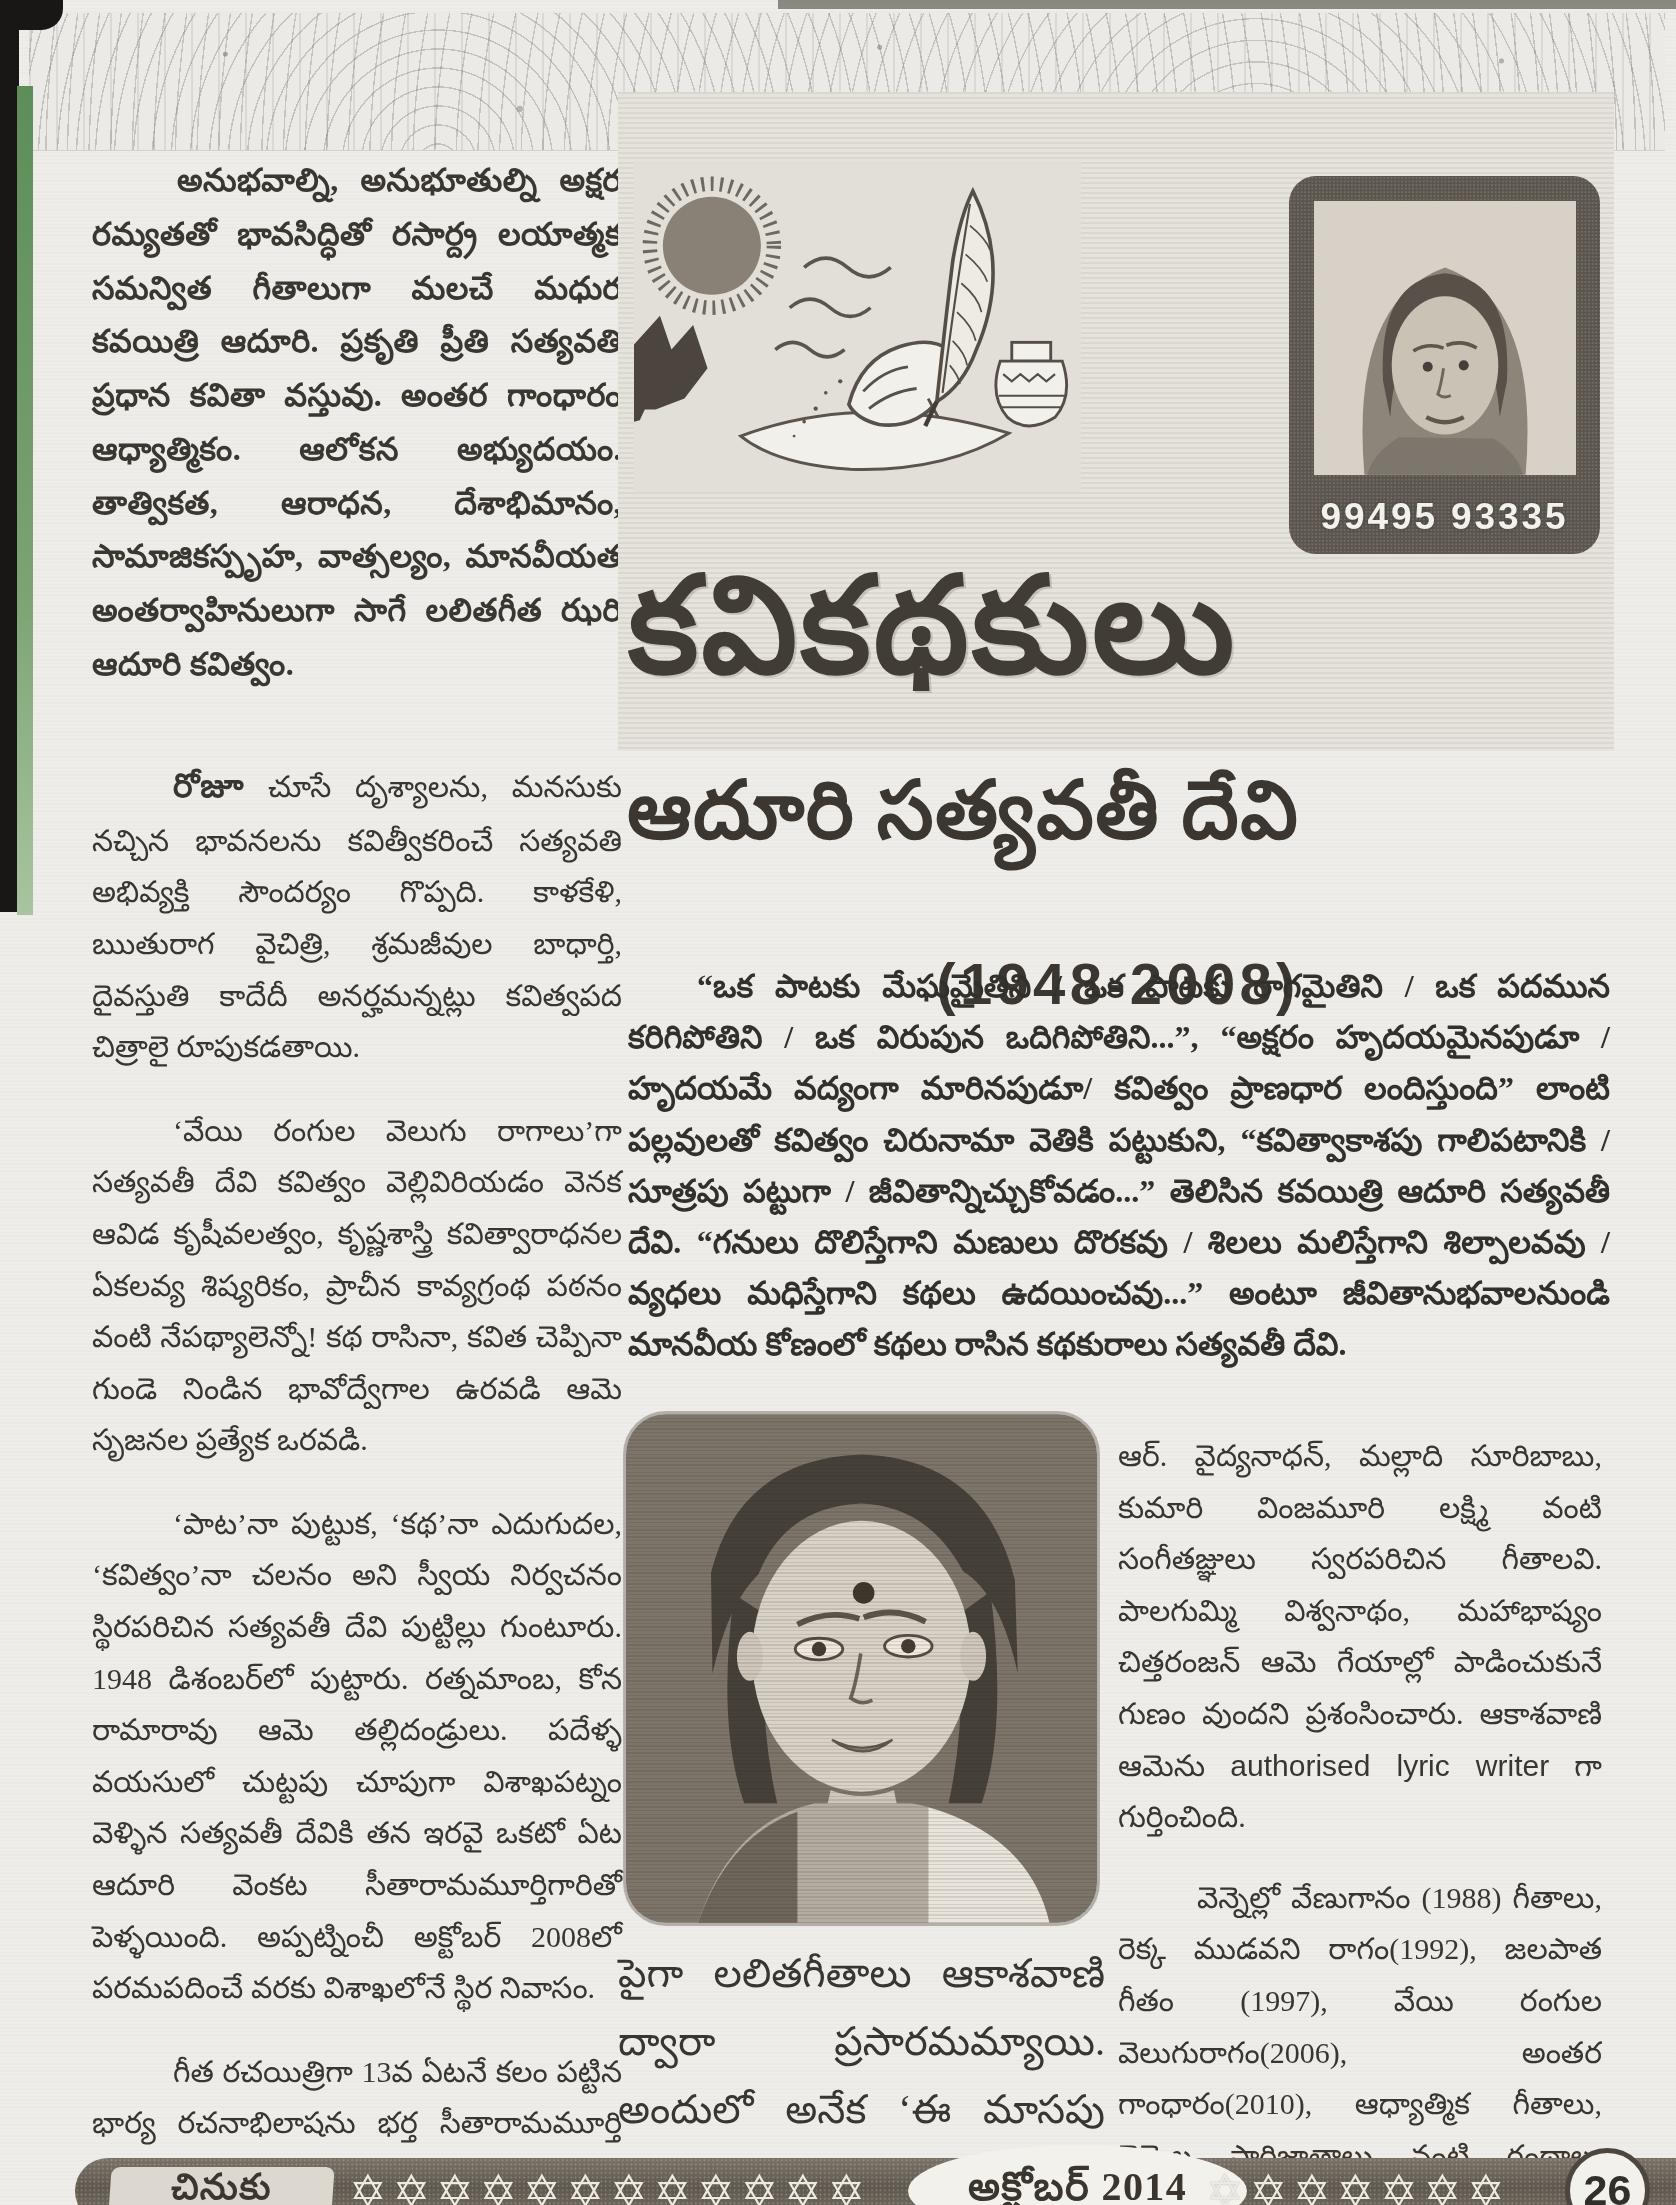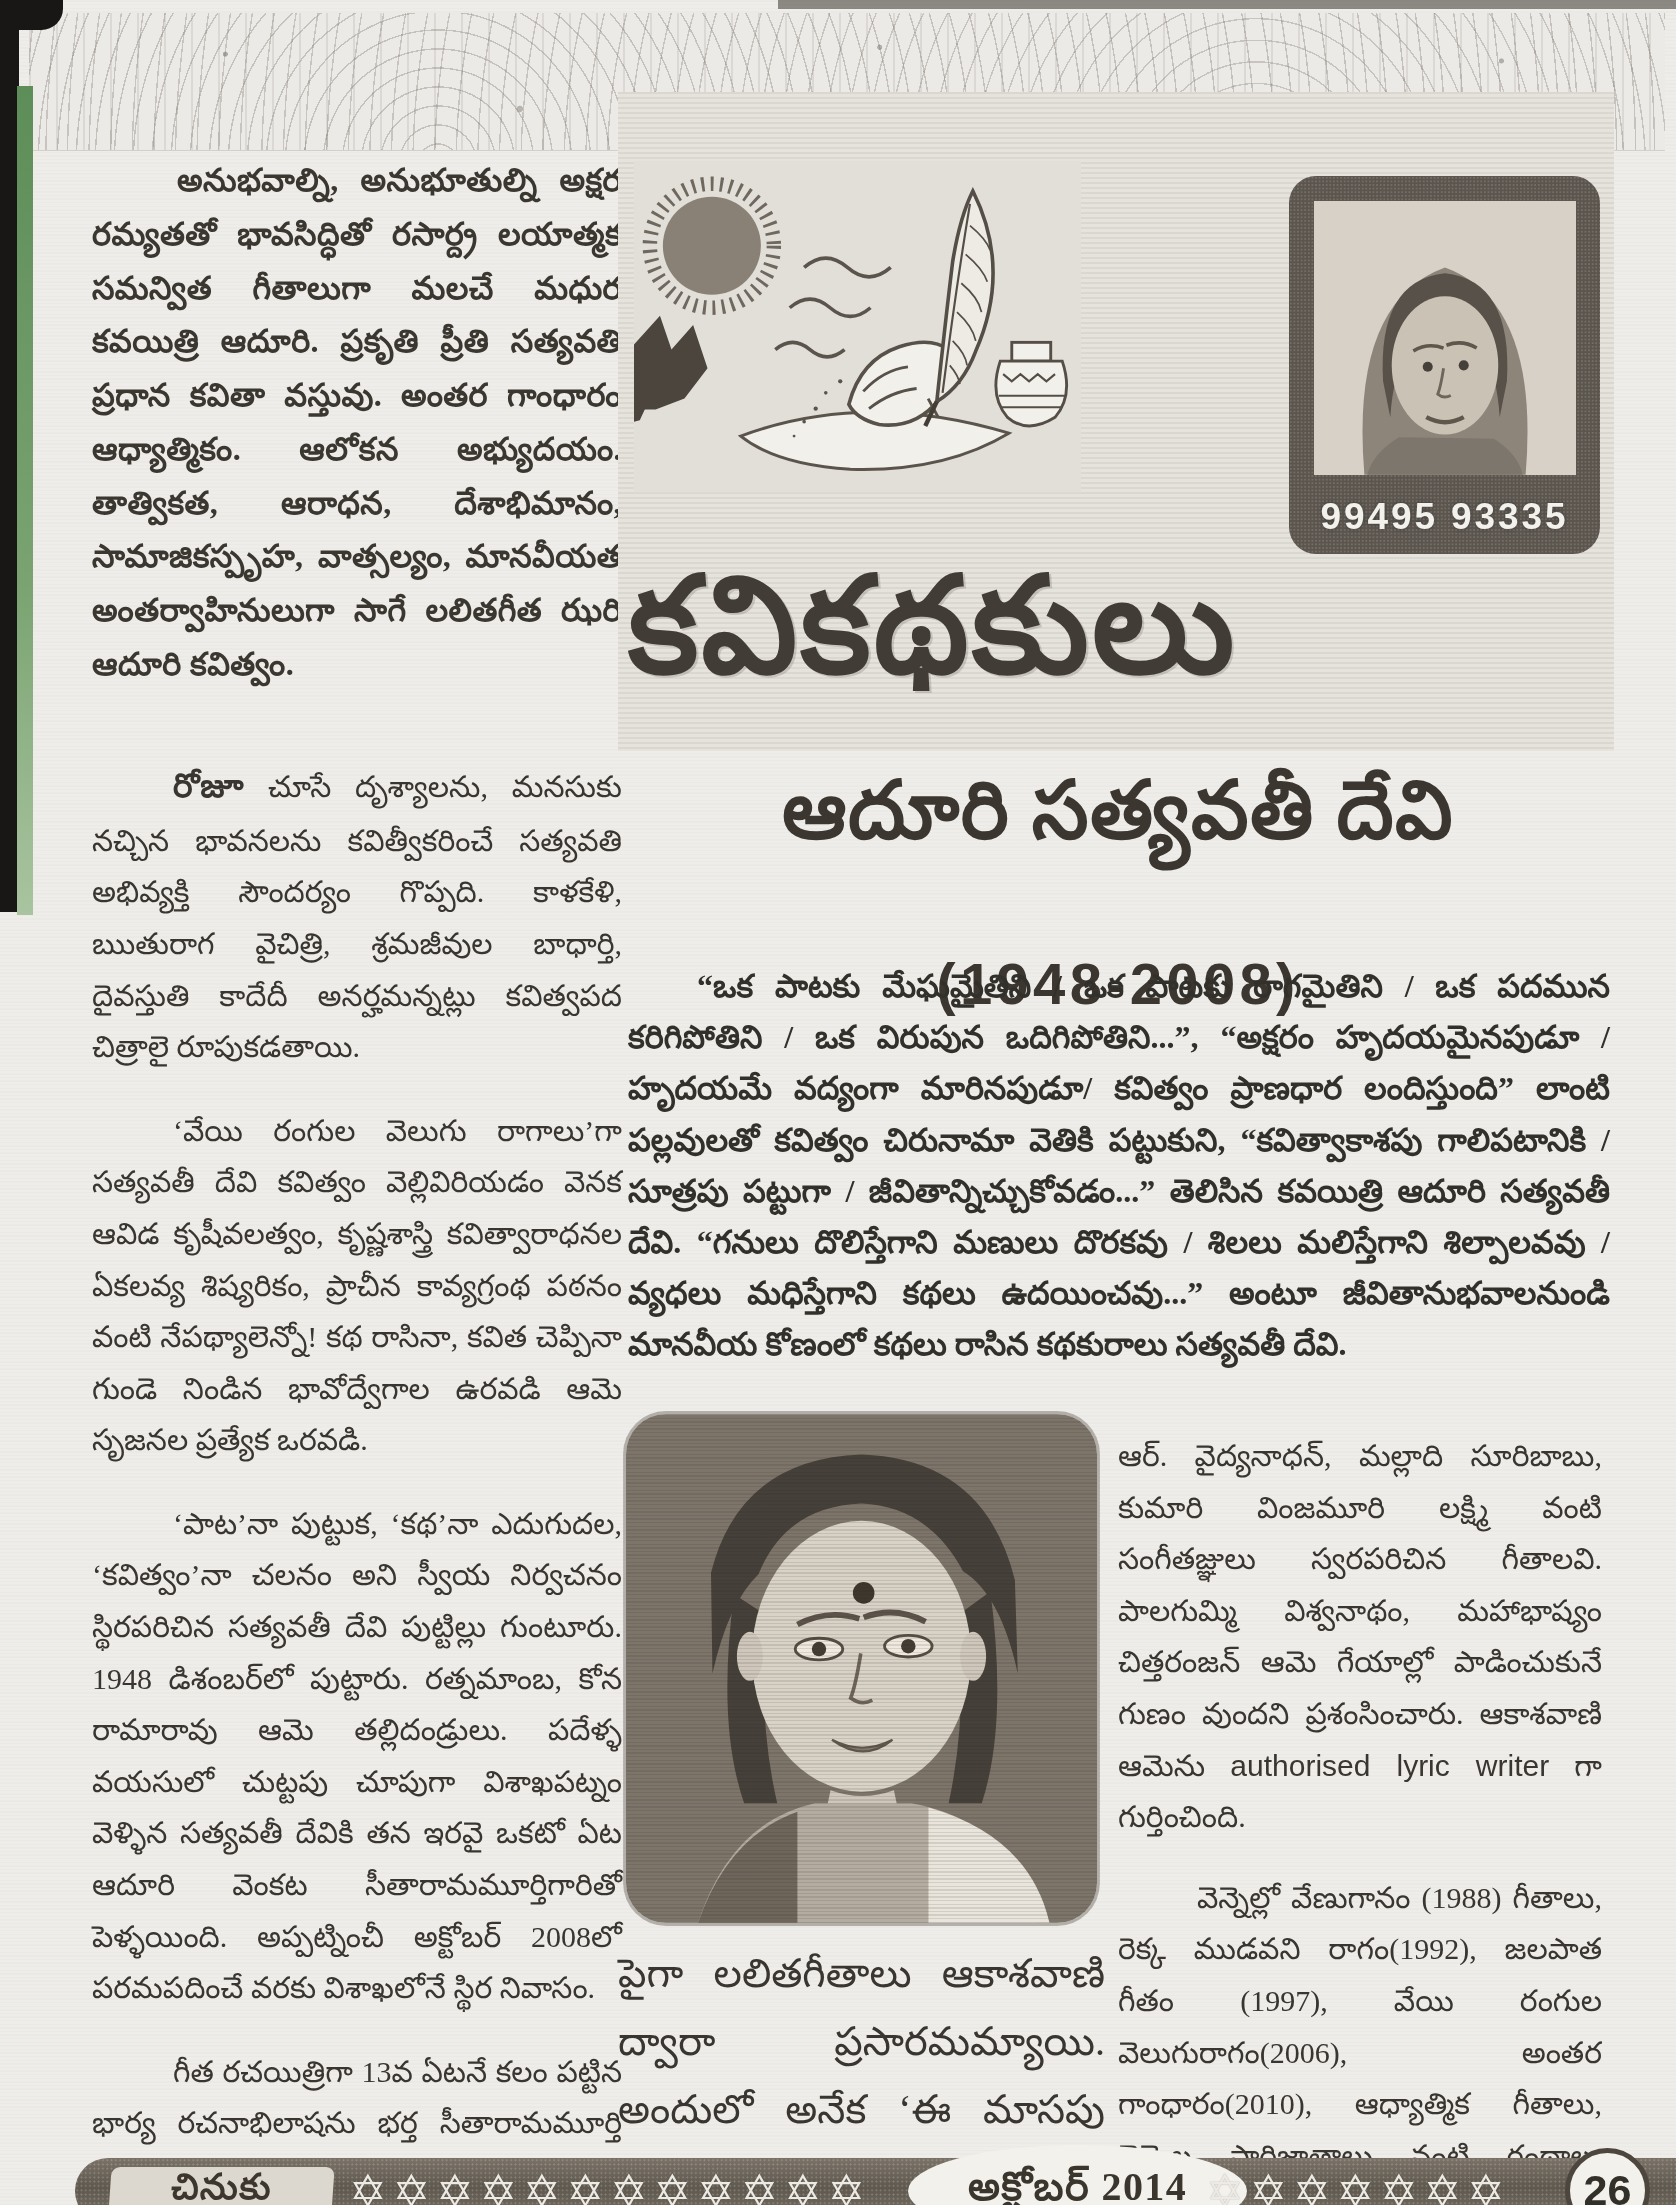--- a/index.html
+++ b/index.html
@@ -67,21 +67,21 @@
   .photo-inner{position:absolute;left:24.5px;top:24.5px;width:262px;height:274px;overflow:hidden;background:#d6cfc5;}
   .photo-inner svg{display:block;}
   .phone{
     position:absolute;left:0;right:0;bottom:16px;text-align:center;
     font-size:37px;font-weight:800;color:#f3f1ec;letter-spacing:2.9px;
     font-family:"Liberation Sans","DejaVu Sans",sans-serif;
     text-shadow:0 0 4.3px rgba(0,0,0,.35);
   }
   
   .subject-name{
-    position:absolute;left:627px;top:765px;width:982px;text-align:center;
+    position:absolute;left:627px;top:765px;width:982px;text-align:left;
     font-size:81px;font-weight:800;color:#3b362f;letter-spacing:1.4px;
   }
   .subject-years{
     position:absolute;left:627px;top:950px;width:982px;text-align:center;
     font-size:58px;font-weight:700;color:#3b362f;letter-spacing:4.3px;
     font-family:"Liberation Sans","DejaVu Sans",sans-serif;
   }
   .quote-para{
     position:absolute;left:628px;top:961px;width:982px;
     font-size:32px;line-height:1.6;font-weight:700;color:#32302b;

